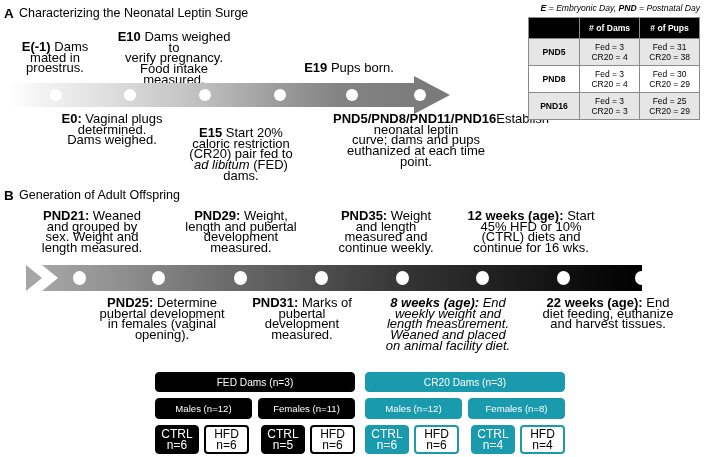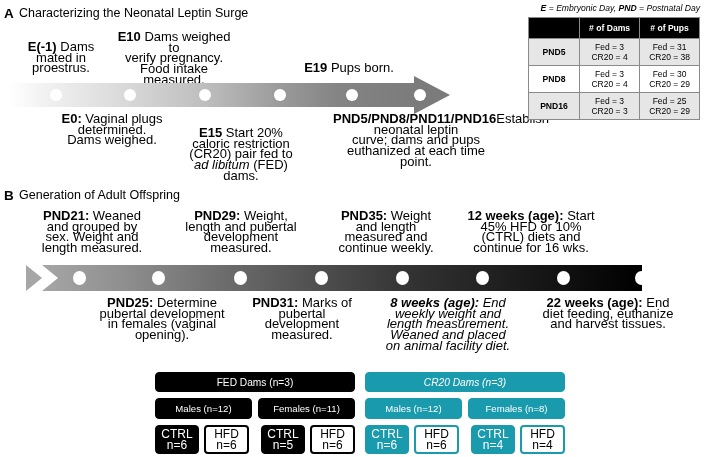--- a/index.html
+++ b/index.html
@@ -66,21 +66,21 @@
 </head>
 <body>
 
 <div class="abs sec-letter" style="left:4px;top:7px;">A</div>
 <div class="abs sec-title" style="left:19px;top:7px;">Characterizing the Neonatal Leptin Surge</div>
 
 <div class="abs legend" style="right:7px;top:3px;margin-left:24px;">
   <b>E</b><span> = Embryonic Day, </span><b>PND</b><span> = Postnatal Day</span>
 </div>
 
-<div class="abs cap" style="left:13px;top:42px;width:96px;">
+<div class="abs cap" style="left:7px;top:42px;width:96px;">
   <b>E(-1)</b><span class="nl"> Dams<br>mated in<br>proestrus.</span>
 </div>
 <div class="abs cap" style="left:112px;top:32px;width:124px;">
   <b>E10</b><span class="nl"> Dams weighed to<br>verify pregnancy.<br>Food intake<br>measured.</span>
 </div>
 <div class="abs cap" style="left:294px;top:63px;width:110px;">
   <b>E19</b><span class="nl"> Pups born.</span>
 </div>
 
 <div class="abs" id="tlA">
@@ -196,21 +196,21 @@
         <span>n=5</span>
       </div>
       <div class="box out-dark lvl3" style="width:46px;flex-direction:column;">
         <span>HFD</span>
         <span>n=6</span>
       </div>
     </div>
   </div>
 
   <div class="gcol" style="left:365px;width:200px;">
-    <div class="box fill-teal lvl1" style="width:200px;font-style:italic;">CR20 Dams (n=3)</div>
+    <div class="box fill-teal lvl1" style="width:200px;">CR20 Dams (n=3)</div>
     <div style="position:absolute;left:0;top:26px;width:200px;display:flex;gap:6px;">
       <div class="box fill-teal lvl2" style="width:97px;">Males (n=12)</div>
       <div class="box fill-teal lvl2" style="width:97px;">Females (n=8)</div>
     </div>
     <div style="position:absolute;left:0;top:53px;width:200px;display:flex;gap:5px;">
       <div class="box fill-teal lvl3" style="width:45px;flex-direction:column;">
         <span>CTRL</span>
         <span>n=6</span>
       </div>
       <div class="box out-teal lvl3" style="width:46px;flex-direction:column;">

